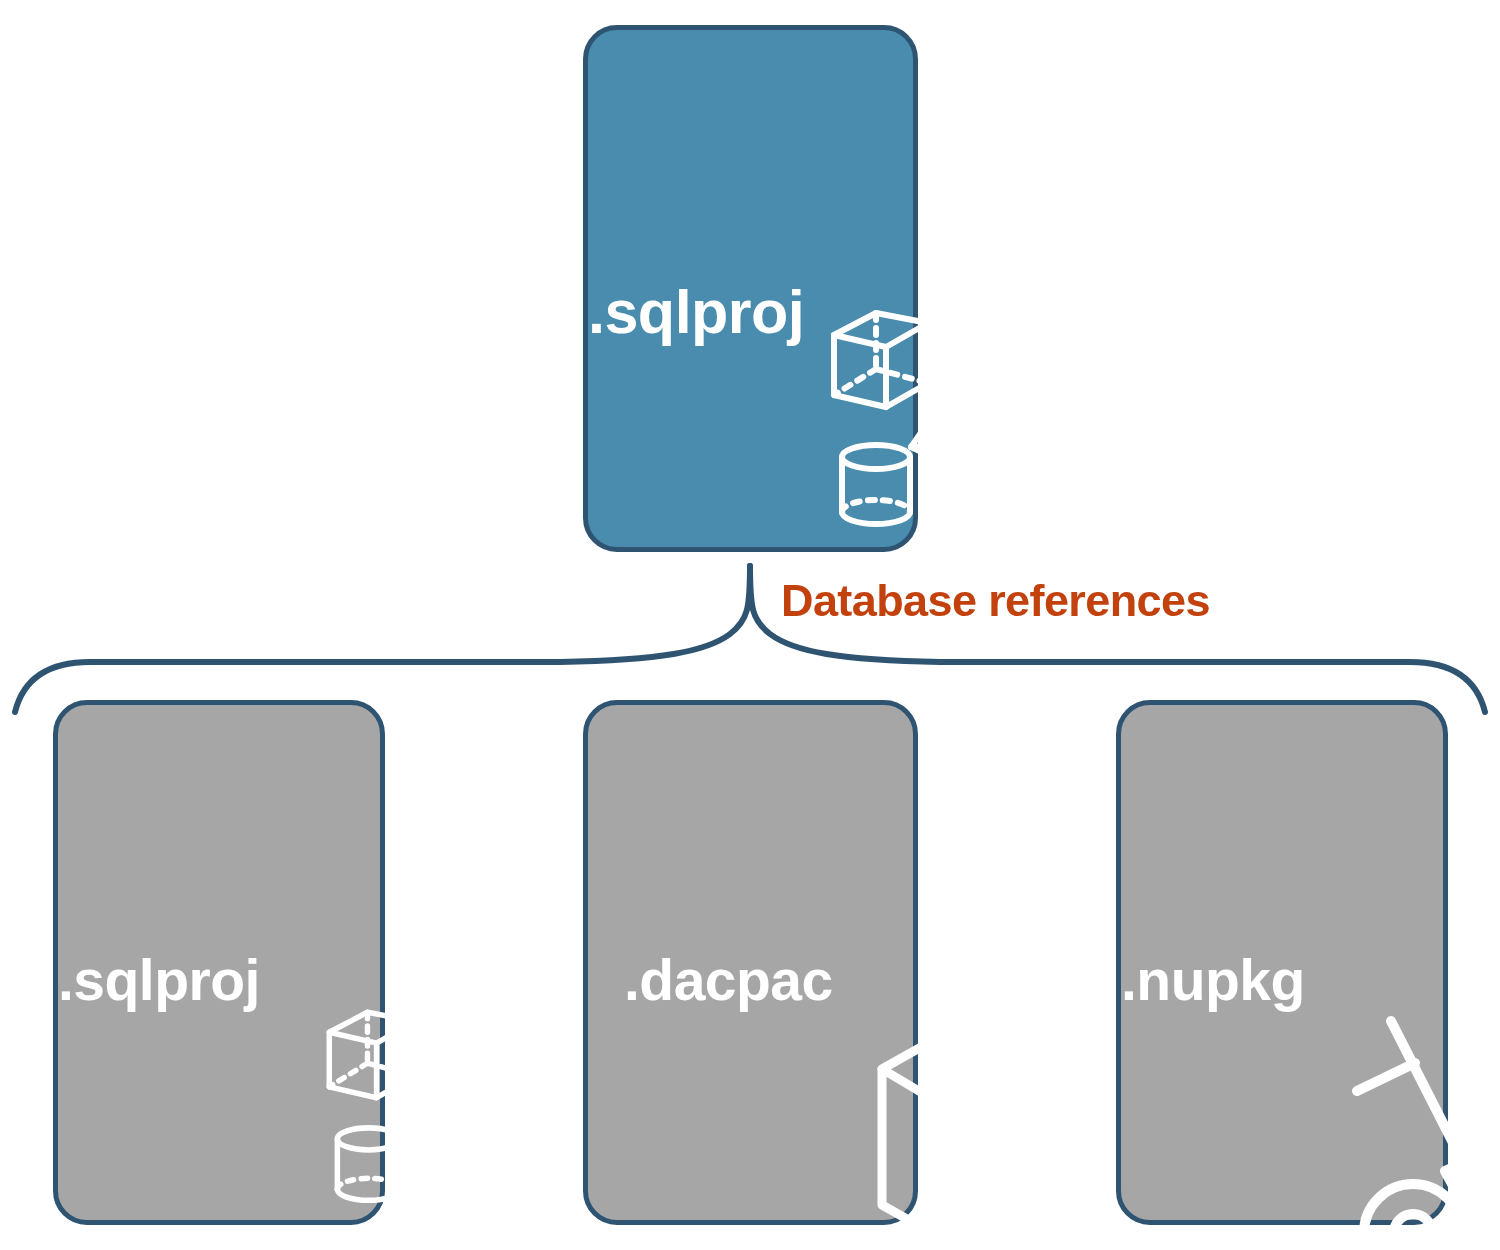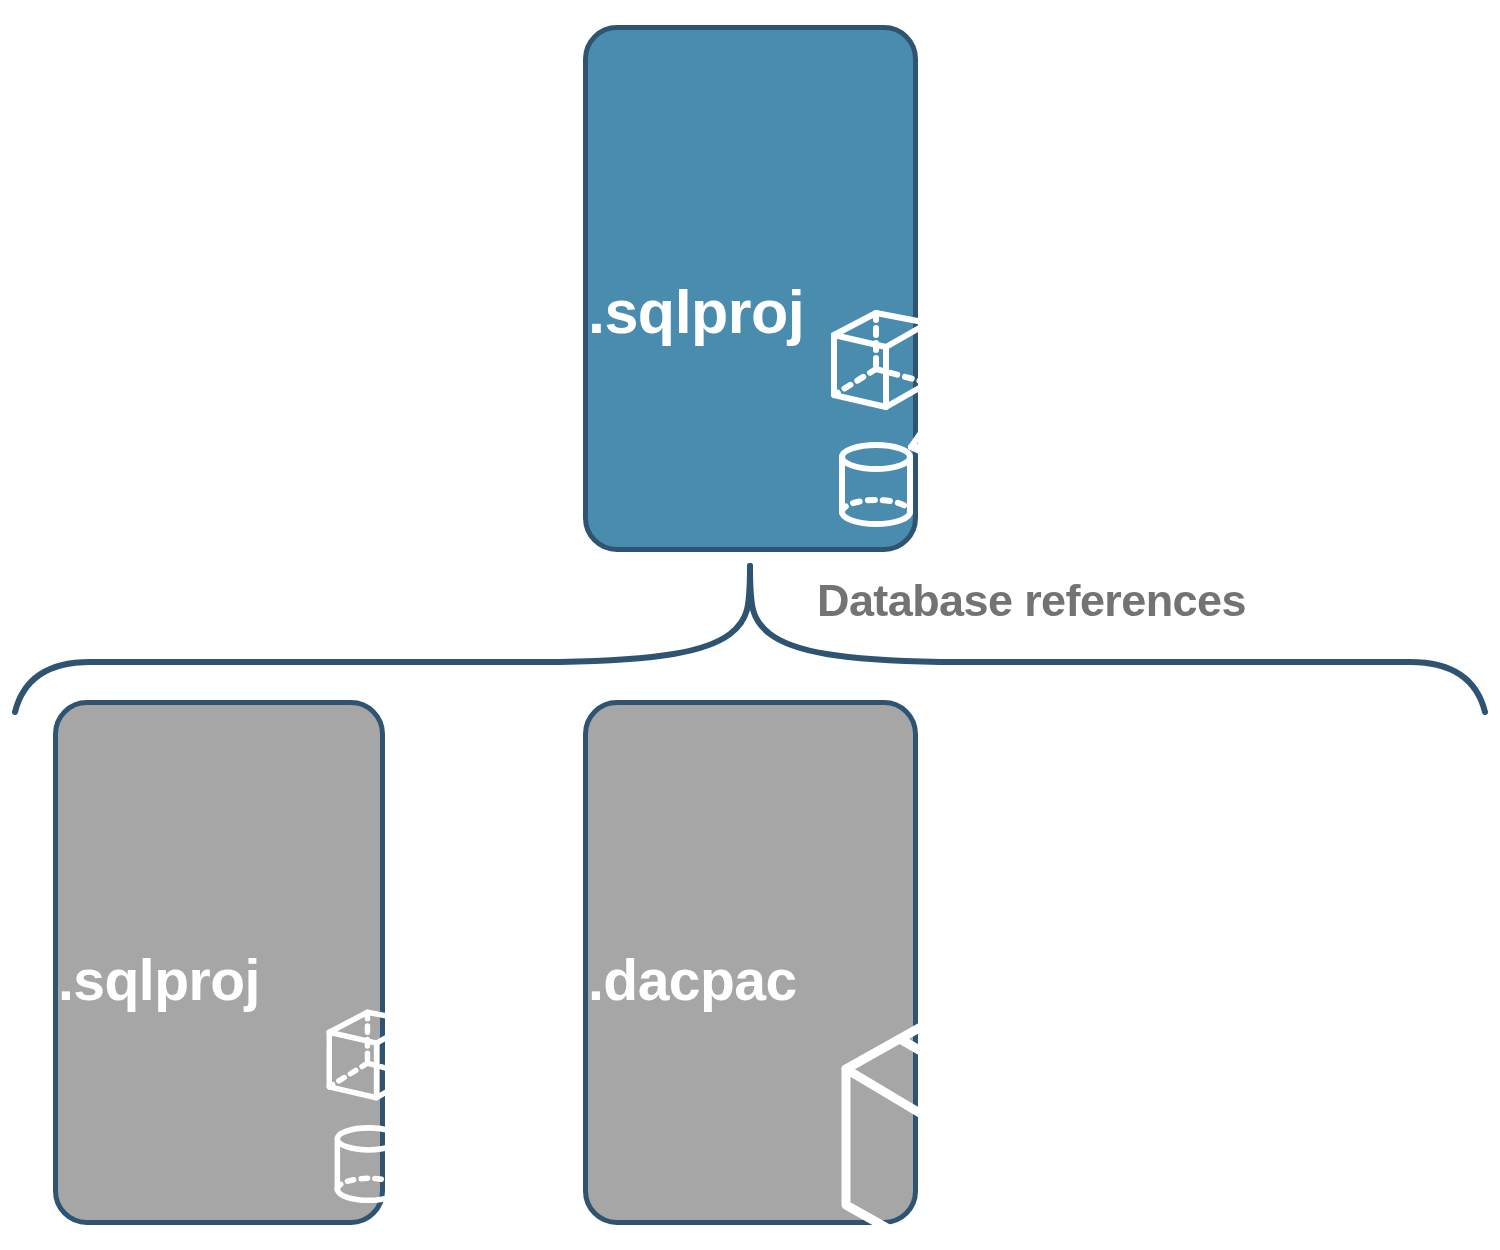--- a/index.html
+++ b/index.html
@@ -78,20 +78,21 @@
     left: 53px;
     top: 700px;
     width: 332px;
     height: 525px;
   }
   #card-dacpac {
     left: 583px;
     top: 700px;
     width: 335px;
     height: 525px;
+    padding-left: 36px;
   }
   #card-nupkg {
     left: 1116px;
     top: 700px;
     width: 332px;
     height: 525px;
   }
 
   
   #connector {
@@ -99,25 +100,25 @@
     left: 0;
     top: 548px;
     width: 1500px;
     height: 180px;
     pointer-events: none;
   }
 
   
   #connector-label {
     position: absolute;
-    left: 817px;
+    left: 781px;
     top: 575px;
     font-size: 45px;
     font-weight: bold;
-    color: #737373;
+    color: #c2410c;
     letter-spacing: -0.6px;
     white-space: nowrap;
     user-select: none;
   }
 </style>
 </head>
 <body>
 
 <div id="stage">
 
@@ -232,14 +233,41 @@
         <path d="M8,72 L122,140 L236,72"></path>
 
         <path d="M62,42 L176,108"></path>
         <path d="M122,140 L176,108"></path>
 
         <polygon points="152,165 186,146 186,180 152,199"></polygon>
       </svg>
     </div>
   </div>
 
+  <div class="card secondary" id="card-nupkg">
+    <div class="card-title">.nupkg</div>
+    <div class="icon-area">
+      <svg style="left:30px; top:38px;" width="275" height="290" viewBox="0 0 275 290" fill="none" stroke="#ffffff" stroke-width="10" stroke-linecap="round" stroke-linejoin="round">
+
+        <path d="M22,90 L80,62"></path>
+
+        <path d="M56,20 L140,185"></path>
+
+        <path d="M90,250 L222,196"></path>
+
+        <circle cx="78" cy="232" r="49"></circle>
+        <circle cx="78" cy="232" r="19"></circle>
+
+        <polygon points="110,170 188,134 228,206 150,243"></polygon>
+      </svg>
+
+      <svg style="left:30px; top:38px;" width="275" height="290" viewBox="0 0 275 290" fill="#ffffff" stroke="none">
+        <g transform="rotate(-24 178 190)">
+          <rect x="152" y="157" width="56" height="56" rx="17"></rect>
+          <circle cx="143" cy="163" r="8"></circle>
+          <circle cx="143" cy="192" r="12"></circle>
+          <circle cx="152" cy="224" r="16"></circle>
+        </g>
+      </svg>
+    </div>
+  </div>
 
 </div>
 
 </body></html>

